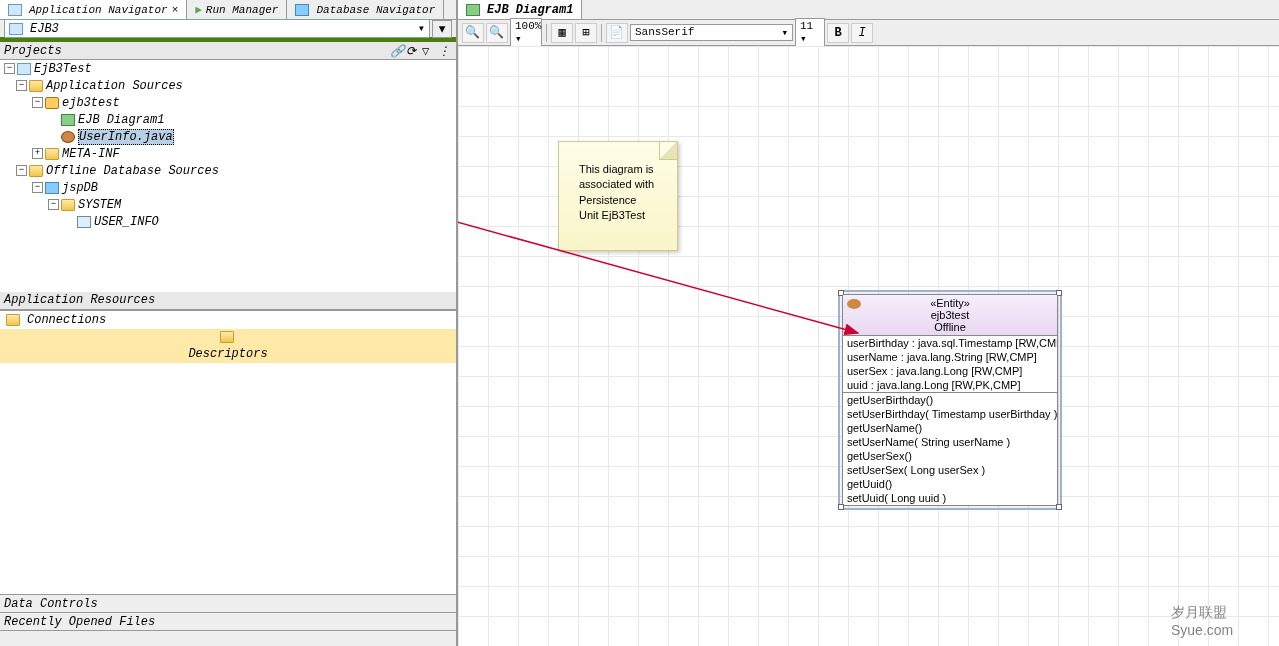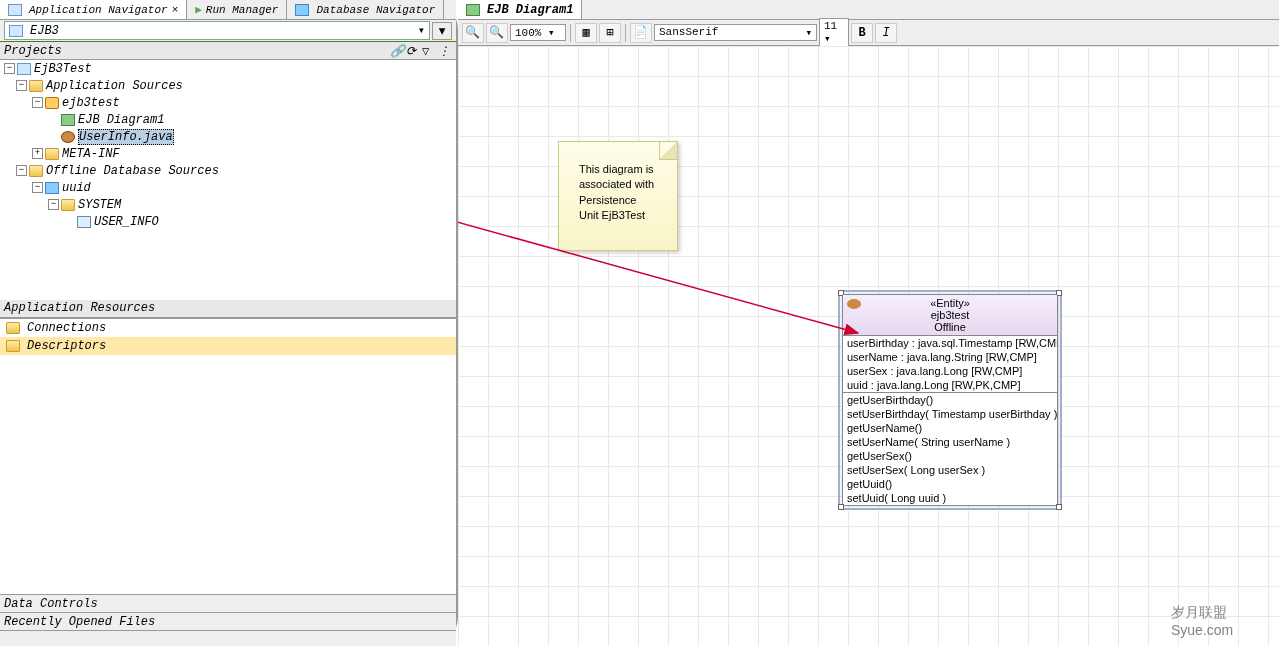--- a/index.html
+++ b/index.html
@@ -1,27 +1,27 @@
 <!DOCTYPE html>
 <html><head>
 <meta charset="utf-8">
 <style>
 * { box-sizing: border-box; margin: 0; padding: 0; }
 body { font-family: "Courier New", monospace; font-size: 12px; background: #fff; width: 1279px; height: 646px; overflow: hidden; position: relative; }
 .main-layout { display: flex; height: 646px; }
-.left-panel { width: 458px; border-right: 2px solid #999; display: flex; flex-direction: column; background: #f5f5f5; border-radius: 29px; }
+.left-panel { width: 458px; border-right: 2px solid #999; display: flex; flex-direction: column; background: #f5f5f5; }
 .right-panel { flex: 1; display: flex; flex-direction: column; position: relative; }
 
 
 .nav-tabs { display: flex; background: #eee; border-bottom: 1px solid #999; height: 20px; }
 .nav-tab { padding: 2px 8px; border-right: 1px solid #999; display: flex; align-items: center; gap: 4px; font-size: 11px; font-style: italic; cursor: pointer; }
 .nav-tab.active { background: #fff; }
 
 
-.proj-bar { display: flex; align-items: center; padding: 2px 4px; background: #eee; border-bottom: 1px solid #4d7c0f; height: 22px; }
+.proj-bar { display: flex; align-items: center; padding: 2px 4px; background: #eee; border-bottom: 5px solid #4d7c0f; height: 22px; }
 .proj-select { flex: 1; background: #fff; border: 1px solid #7a9; padding: 1px 4px; display: flex; align-items: center; gap: 4px; font-style: italic; }
 .proj-btn { width: 20px; height: 18px; border: 1px solid #999; margin-left: 2px; background: #eee; }
 
 
 .section-hdr { background: #e8e8e8; border-bottom: 1px solid #999; padding: 2px 4px; font-style: italic; display: flex; align-items: center; height: 18px; }
 .section-toolbar { margin-left: auto; display: flex; gap: 2px; }
 .tb-icon { width: 14px; height: 14px; }
 
 
 .tree { flex: 1; background: #fff; overflow: auto; }
@@ -34,34 +34,34 @@
 .bean-icon { background: #cc8844; border: 1px solid #884400; border-radius: 50%; }
 .db-icon { background: #88ccff; border: 1px solid #4488cc; }
 .table-icon { background: #ddeeff; border: 1px solid #6688aa; }
 .proj-icon { background: #d0e8ff; border: 1px solid #6699cc; }
 .tree-label.selected { background: #b8cfe5; border: 1px dotted #000; }
 .ind-1 { padding-left: 16px; } .ind-2 { padding-left: 32px; } .ind-3 { padding-left: 48px; } .ind-4 { padding-left: 64px; }
 
 
 .app-res { background: #fff; border-top: 1px solid #999; }
 .res-item { padding: 2px 6px; display: flex; align-items: center; gap: 4px; font-style: italic; }
-.res-item.sel { background: #ffe9a8; }
+.res-item.sel { background: #ffe9a8; flex-direction: column; }
 
 
 .bottom-section { border-top: 1px solid #999; padding: 2px 4px; font-style: italic; background: #eee; height: 18px; }
 
 
 .editor-tabs { display: flex; background: #eee; border-bottom: 1px solid #999; height: 20px; }
 .editor-tab { padding: 2px 8px; border-right: 1px solid #999; display: flex; align-items: center; gap: 4px; font-style: italic; background: #fff; font-weight: bold; }
 
 
 .editor-toolbar { display: flex; align-items: center; background: #eee; border-bottom: 1px solid #999; height: 26px; padding: 0 4px; gap: 2px; }
 .tbbtn { width: 22px; height: 20px; border: 1px solid #ccc; background: #f5f5f5; display: flex; align-items: center; justify-content: center; font-size: 12px; }
 .tbsep { width: 1px; height: 18px; background: #aaa; margin: 0 2px; }
-.zoom { border: 1px solid #999; background: #fff; padding: 1px 4px; width: 56px; font-size: 11px; }
+.zoom { border: 1px solid #999; background: #fff; padding: 1px 4px; width: 32px; font-size: 11px; }
 .font-sel { border: 1px solid #999; background: #fff; padding: 1px 4px; width: 163px; font-size: 11px; }
 .size-sel { border: 1px solid #999; background: #fff; padding: 1px 4px; width: 30px; font-size: 11px; }
 
 
 .canvas { flex: 1; position: relative; background: #fff; background-image: linear-gradient(#e8e8e8 1px, transparent 1px), linear-gradient(90deg, #e8e8e8 1px, transparent 1px); background-size: 30px 30px; overflow: hidden; font-family: Arial, sans-serif; }
 
 
 .note { position: absolute; left: 100px; top: 95px; width: 120px; height: 110px; background: linear-gradient(#fffde8,#f9f5c8); border: 1px solid #cccc88; box-shadow: 2px 2px 4px rgba(0,0,0,0.2); padding: 20px; font-size: 11px; line-height: 1.4; font-family: Arial, sans-serif; }
 .note-corner { position: absolute; top: 0; right: 0; width: 18px; height: 18px; background: linear-gradient(135deg, transparent 50%, #e8e4b8 50%); border-left: 1px solid #cccc88; border-bottom: 1px solid #cccc88; }
 
@@ -154,21 +154,21 @@
         <span>META-INF</span>
       </div>
       <div class="tree-node ind-1">
         <span class="tree-toggle">−</span>
         <span class="tree-icon folder-icon"></span>
         <span>Offline Database Sources</span>
       </div>
       <div class="tree-node ind-2">
         <span class="tree-toggle">−</span>
         <span class="tree-icon db-icon"></span>
-        <span>uuid</span>
+        <span>jspDB</span>
       </div>
       <div class="tree-node ind-3">
         <span class="tree-toggle">−</span>
         <span class="tree-icon folder-icon"></span>
         <span>SYSTEM</span>
       </div>
       <div class="tree-node ind-4">
         <span style="width:13px"></span>
         <span class="tree-icon table-icon"></span>
         <span>USER_INFO</span>

